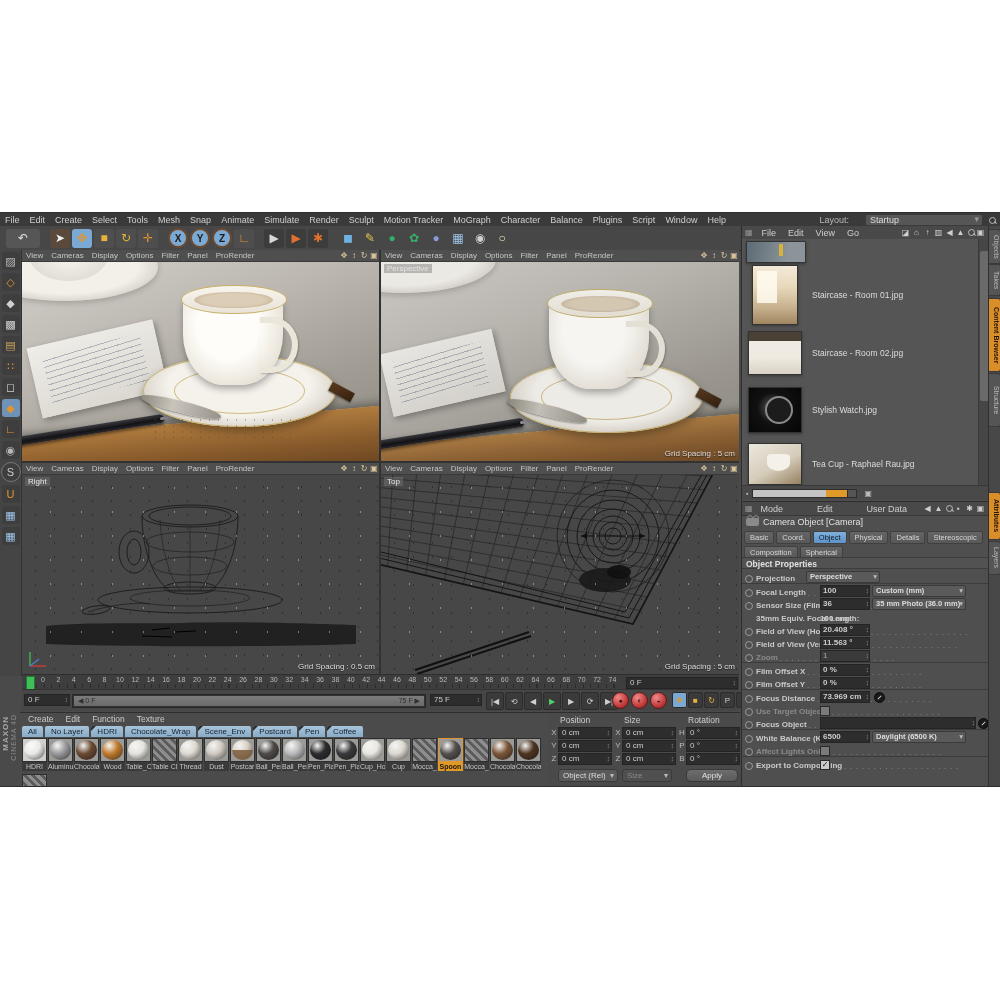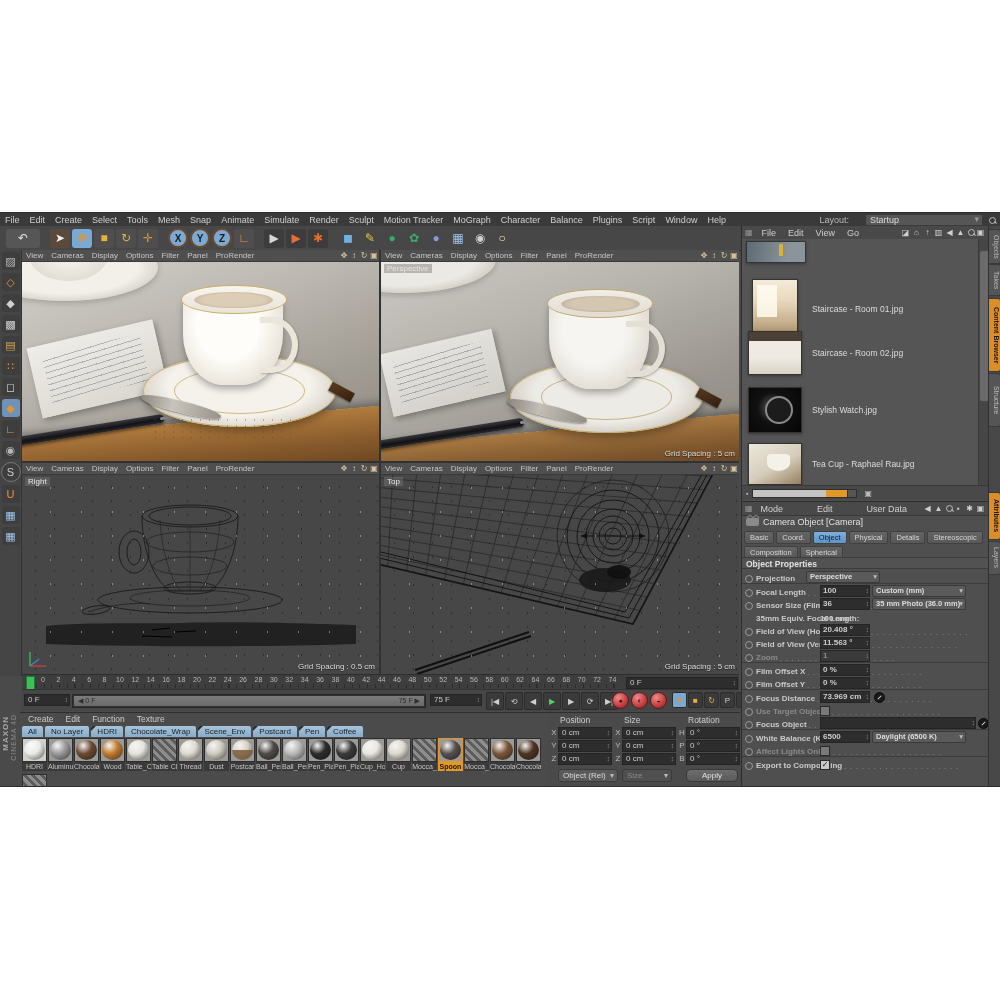--- a/index.html
+++ b/index.html
@@ -708,21 +708,21 @@
           <div class="lens" style="margin-left: 2px;"></div>
           <div class="phicon">▣</div>
         </span>
     </div>
     <div id="browser-list">
         <div class="bitem" style="top: 0px; height: 22px;">
           <div class="bthumb" style="left: 4px; top: 2px; width: 58px; height: 20px; background: linear-gradient(100deg, rgb(92, 107, 116), rgb(139, 148, 154) 70%);">
             <div style="position: absolute; left: 55%; top: 10%; width: 4px; height: 12px; background: rgb(216, 178, 58);"></div>
           </div>
         </div>
-        <div class="bitem" style="top: 38px; height: 62px;">
+        <div class="bitem" style="top: 24px; height: 62px;">
           <div class="bthumb" style="left: 10px; top: 2px; width: 44px; height: 58px; background: linear-gradient(rgb(243, 234, 216) 0%, rgb(232, 217, 188) 35%, rgb(201, 180, 145) 70%, rgb(160, 133, 96) 100%);">
             <div style="position: absolute; left: 10%; top: 8%; width: 45%; height: 55%; background: rgba(255, 252, 240, 0.85);"></div>
           </div>
           <div class="blabel" style="left: 70px; top: 27px;">Staircase - Room 01.jpg</div>
         </div>
         <div class="bitem" style="top: 90px; height: 52px;">
           <div class="bthumb" style="left: 6px; top: 2px; width: 52px; height: 42px; background: linear-gradient(rgb(74, 64, 54) 0px, rgb(74, 64, 54) 22%, rgb(239, 235, 226) 22%, rgb(239, 235, 226) 60%, rgb(217, 210, 196) 100%);"></div>
           <div class="blabel" style="left: 70px; top: 19px;">Staircase - Room 02.jpg</div>
         </div>
         <div class="bitem" style="top: 202px; height: 44px;">

